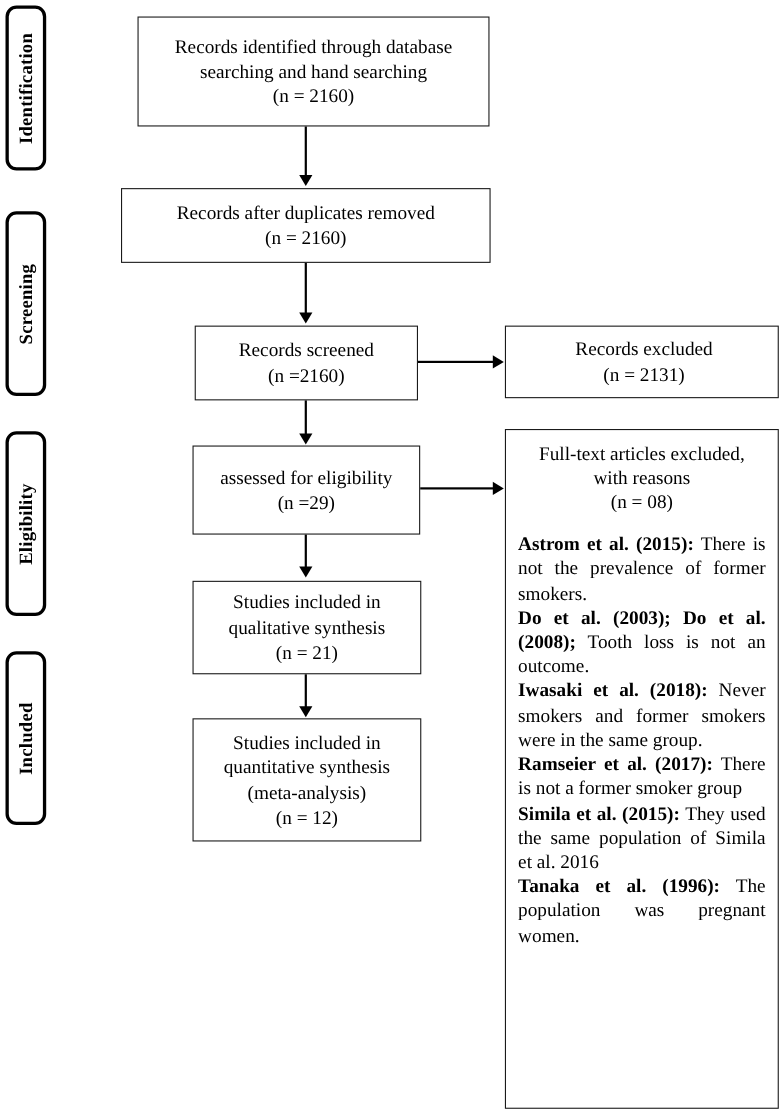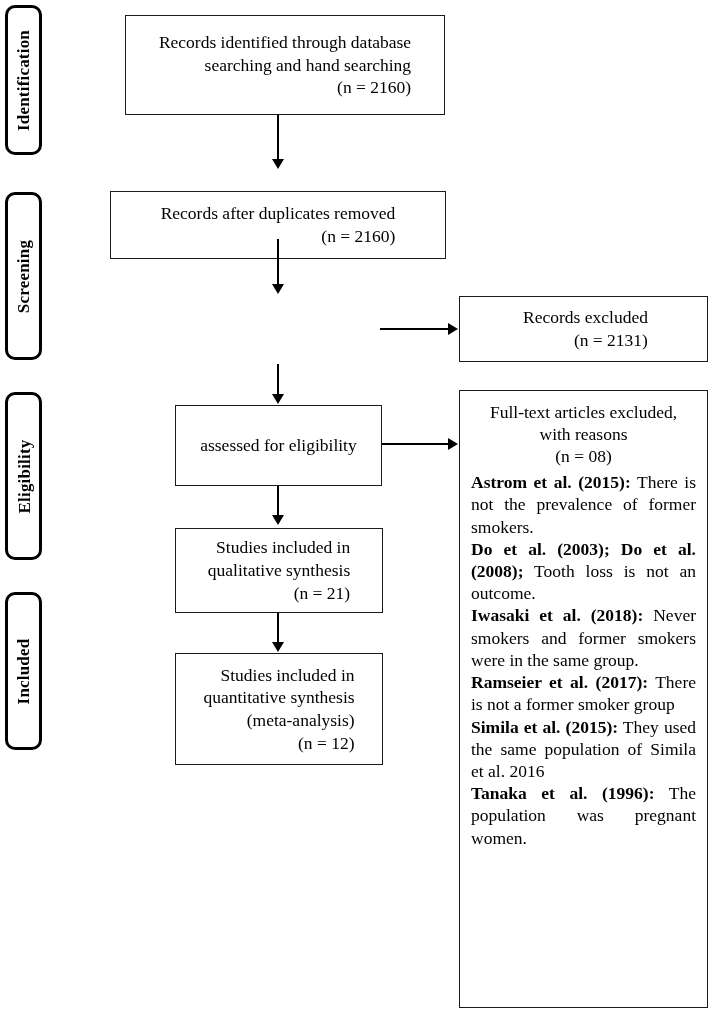--- a/index.html
+++ b/index.html
@@ -40,21 +40,21 @@
 
   
   .flow-box {
     position: absolute;
     box-sizing: border-box;
     border: 1.6px solid #1a1a1a;
     background: #ffffff;
     display: flex;
     align-items: center;
     justify-content: center;
-    text-align: right;
+    text-align: center;
     padding: 4px 8px;
   }
   .flow-text {
     font-size: 17.5px;
     line-height: 1.30;
   }
 
   
   .reasons-box {
     position: absolute;
@@ -129,40 +129,47 @@
     <div class="flow-text">
       <div>Records identified through database</div>
       <div>searching and hand searching</div>
       <div>(n = 2160)</div>
     </div>
   </div>
 
   <div class="v-line" style="left:277px; top:115px; width:1.8px; height:46px;"></div>
   <div class="arrow-down" style="left:272px; top:159px;"></div>
 
-  <div class="flow-box" style="left:110px; top:171px; width:336px; height:68px;margin-top:20px;">
+  <div class="flow-box" style="left:110px; top:171px; width:336px; height:68px;">
     <div class="flow-text">
       <div>Records after duplicates removed</div>
       <div>(n = 2160)</div>
     </div>
   </div>
 
   <div class="v-line" style="left:277px; top:239px; width:1.8px; height:47px;"></div>
   <div class="arrow-down" style="left:272px; top:284px;"></div>
 
+  <div class="flow-box" style="left:177px; top:296px; width:203px; height:68px;">
+    <div class="flow-text">
+      <div>Records screened</div>
+      <div>(n =2160)</div>
+    </div>
+  </div>
 
   <div class="h-line" style="left:380px; top:328px; width:69px; height:1.8px;"></div>
   <div class="arrow-right" style="left:448px; top:323px;"></div>
 
   <div class="v-line" style="left:277px; top:364px; width:1.8px; height:32px;"></div>
   <div class="arrow-down" style="left:272px; top:394px;"></div>
 
   <div class="flow-box" style="left:175px; top:405px; width:207px; height:81px;">
     <div class="flow-text">
       <div>assessed for eligibility</div>
+      <div>(n =29)</div>
     </div>
   </div>
 
   <div class="h-line" style="left:382px; top:443px; width:67px; height:1.8px;"></div>
   <div class="arrow-right" style="left:448px; top:438px;"></div>
 
   <div class="v-line" style="left:277px; top:486px; width:1.8px; height:30px;"></div>
   <div class="arrow-down" style="left:272px; top:515px;"></div>
 
   <div class="flow-box" style="left:175px; top:528px; width:208px; height:85px;">
@@ -193,21 +200,21 @@
   </div>
 
   <div class="reasons-box" style="left:459px; top:390px; width:249px; height:618px;">
 
     <div class="reasons-head">
       <div>Full-text articles excluded,</div>
       <div>with reasons</div>
       <div>(n = 08)</div>
     </div>
 
-    <div class="reason-item" style="margin-top:4px;">
+    <div class="reason-item" style="margin-top:16px;">
       <span class="reason-cite">Astrom et al. (2015):</span><span> There is not the prevalence of former smokers.</span>
     </div>
 
     <div class="reason-item">
       <span class="reason-cite">Do et al. (2003); Do et al. (2008);</span><span> Tooth loss is not an outcome.</span>
     </div>
 
     <div class="reason-item">
       <span class="reason-cite">Iwasaki et al. (2018):</span><span> Never smokers and former smokers were in the same group.</span>
     </div>

